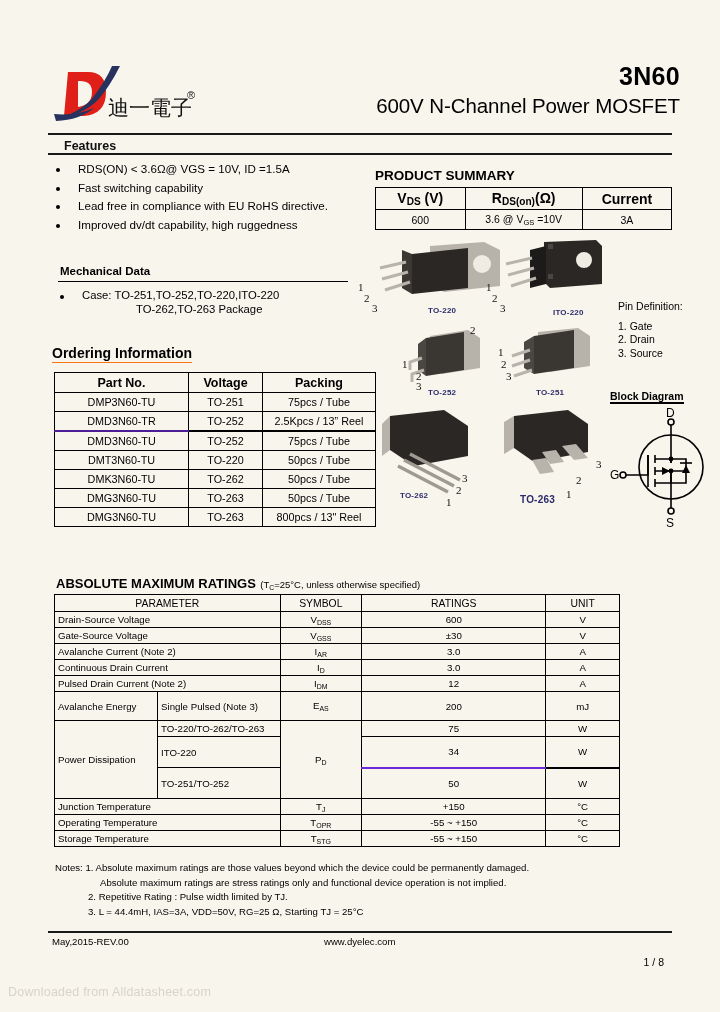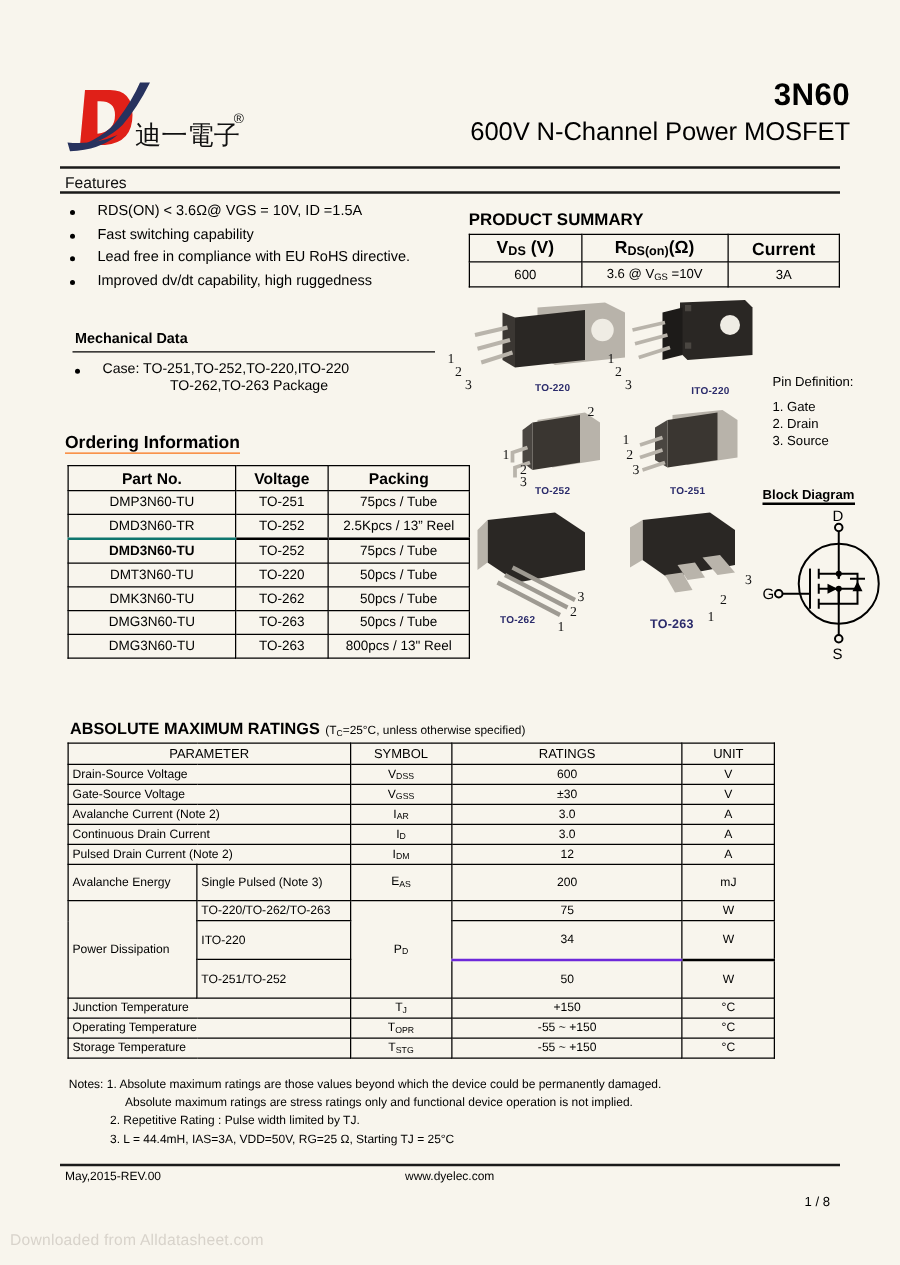--- a/index.html
+++ b/index.html
@@ -70,23 +70,23 @@
   }
 
   .hrule-thick {
     position: absolute;
     background: #1a1a1a;
   }
 
   
   #features-title {
     position: absolute;
-    left: 52px; top: 139px;
+    left: 64px; top: 139px;
     font-size: 12.5px;
-    font-weight: normal;
+    font-weight: bold;
     color: #111;
   }
   #features-list {
     position: absolute;
     left: 56px; top: 162px;
     width: 320px;
   }
   .feat-row {
     position: relative;
     height: 18.5px;
@@ -401,21 +401,21 @@
         <td class="c-part">DMP3N60-TU</td>
         <td class="c-pack">TO-251</td>
         <td>75pcs / Tube</td>
       </tr>
       <tr>
         <td class="c-part">DMD3N60-TR</td>
         <td class="c-pack">TO-252</td>
         <td>2.5Kpcs / 13” Reel</td>
       </tr>
       <tr>
-        <td class="c-part" style="border-top:2px solid #0f766e;font-weight:bold;">DMD3N60-TU</td>
+        <td class="c-part" style="border-top:2px solid #4c1d95;">DMD3N60-TU</td>
         <td class="c-pack" style="border-top:2px solid #000;">TO-252</td>
         <td style="border-top:2px solid #000;">75pcs / Tube</td>
       </tr>
       <tr>
         <td class="c-part">DMT3N60-TU</td>
         <td class="c-pack">TO-220</td>
         <td>50pcs  / Tube</td>
       </tr>
       <tr>
         <td class="c-part">DMK3N60-TU</td>

